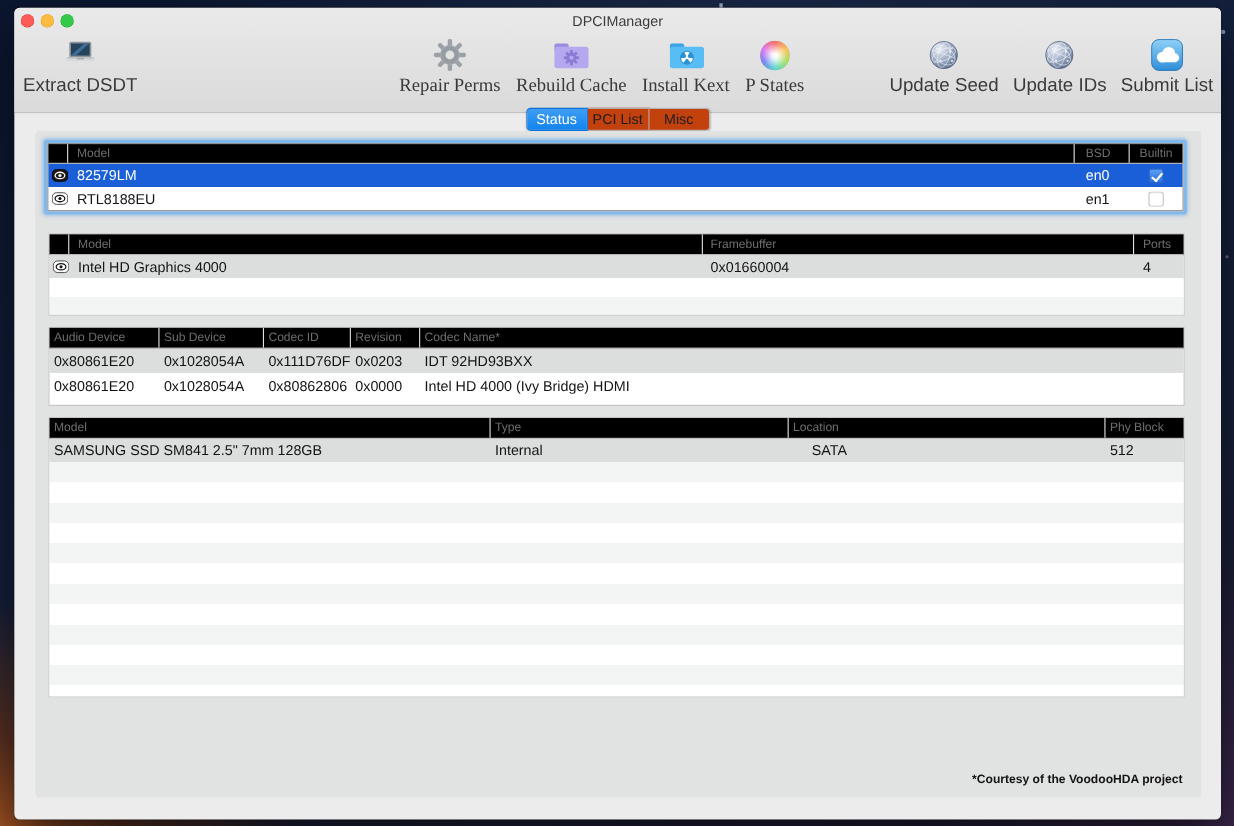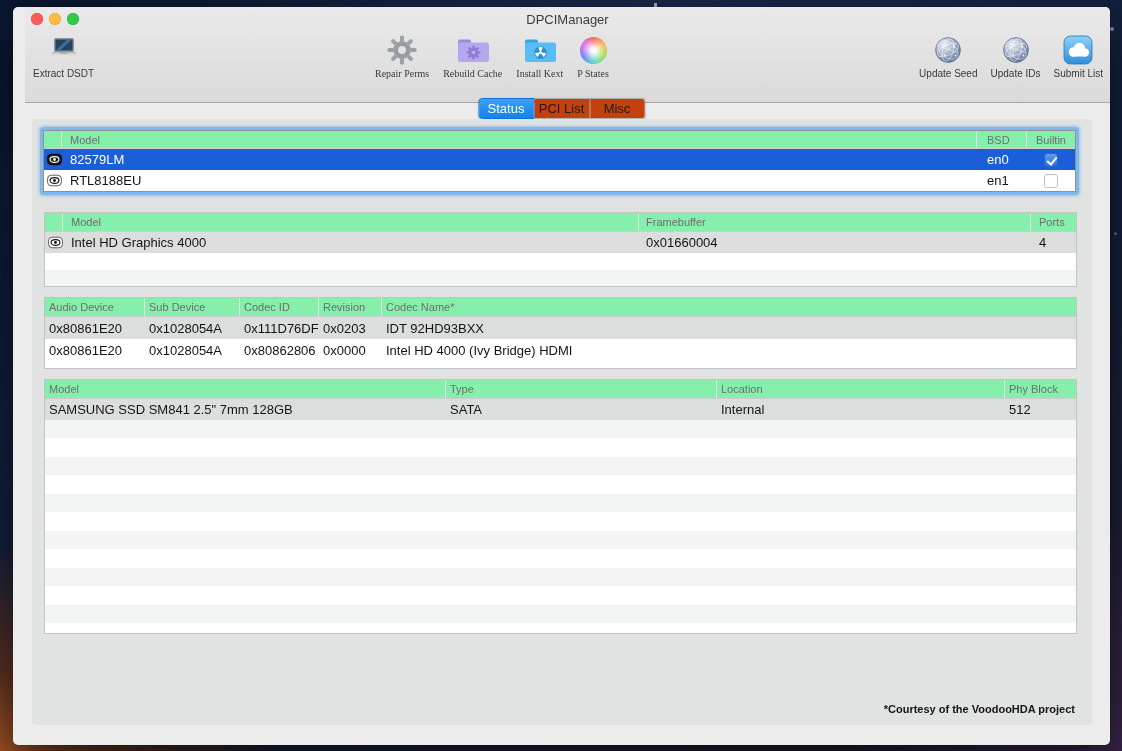--- a/index.html
+++ b/index.html
@@ -21,41 +21,41 @@
   .star.s1 { left:654px; top:3px; width:3px; height:6px; opacity:.85; }
   .star.s2 { left:1110px; top:27px; width:4px; height:4px; border-radius:50%; opacity:.7; }
   .star.s3 { left:1114px; top:232px; width:3px; height:3px; border-radius:50%; opacity:.5; background:#c9a6d8; }
 
   .window {
     position:absolute; left:13px; top:7px; width:1097px; height:738px;
     background:#ececec; border-radius:5px;
     box-shadow:0 22px 50px rgba(0,0,0,.6), 0 0 1px rgba(0,0,0,.5);
   }
   .chrome {
-    position:absolute; top:0; left:12px; right:0; height:96px;
+    position:absolute; top:0; left:0; right:0; height:96px;
     background:linear-gradient(#eaeaea,#dadada);
     border-bottom:1px solid #a8a8a8;
     border-radius:5px 5px 0 0;
   }
   .traffic { position:absolute; top:6px; left:6px; display:flex; gap:6px; }
   .light { width:12px; height:12px; border-radius:50%; }
   .light.red    { background:#fc5b57; box-shadow:inset 0 0 0 .5px #df4742; }
   .light.yellow { background:#fdbc40; box-shadow:inset 0 0 0 .5px #dfa133; }
   .light.green  { background:#34c949; box-shadow:inset 0 0 0 .5px #2aad3c; }
   .win-title {
     position:absolute; top:5px; left:0; right:0; text-align:center;
     font-size:13px; color:#3c3c3c;
   }
   .tb-group { position:absolute; top:26px; display:flex; gap:6px; }
   .tb-left  { left:4px; }
   .tb-center{ left:346px; gap:6px;font-family:Liberation Serif, serif; }
   .tb-right { right:3px; gap:5px; }
   .tb-item { display:flex; flex-direction:column; align-items:center; padding:0 4px; cursor:default; }
   .tb-icon { height:34px; display:flex; align-items:center; justify-content:center; }
-  .tb-label { font-size:10px; color:#3a3a3a; margin-top:1px; white-space:nowrap; }
+  .tb-label { font-size:17px; color:#3a3a3a; margin-top:1px; white-space:nowrap; }
   .colorwheel {
     width:27px; height:27px; border-radius:50%;
     background:
       radial-gradient(circle at 50% 50%, rgba(255,255,255,.95) 0 2px, rgba(255,255,255,0) 58%),
       conic-gradient(#f7766f 0deg,#f9c45d 60deg,#a6e26a 120deg,#63d8d2 180deg,#7a86f2 240deg,#e07af0 300deg,#f7766f 360deg);
     box-shadow:inset 0 0 1px rgba(0,0,0,.35);
   }
 
   .segmented {
     position:absolute; top:91px; left:50%; transform:translateX(-50%);
@@ -70,21 +70,21 @@
   .seg.last  { border-radius:0 4px 4px 0; }
   .seg.selected { background:linear-gradient(#3f9ef3,#1184ee); border-color:#1173d3; color:#fff; }
   .w67 { width:56px; } .w55 { width:55px; }
 
   .panel {
     position:absolute; left:19px; right:18px; top:112px; bottom:20px;
     background:#e1e2e2; border-radius:4px;
   }
 
   .tbl { position:absolute; background:#fff; border:1px solid #c2c3c3; width:1033px; }
-  .thead { display:flex; height:19px; background:#86efac; border-bottom:1px solid #cdcdcd; }
+  .thead { display:flex; height:19px; background:#000000; border-bottom:1px solid #cdcdcd; }
   .th {
     font-size:11px; color:#6e6e6e; padding:0 4px; height:100%;
     display:flex; align-items:center; border-right:1px solid #e3e3e3;
     overflow:hidden; white-space:nowrap;
   }
   .th:last-child { border-right:none; }
   .row { display:flex; align-items:center; font-size:13px; color:#141414; }
   .cell { padding:0 4px; overflow:hidden; white-space:nowrap; }
   .gray-row { background:#dcdddd; }
   .sel-row  { background:#1b5fd8; color:#fff;justify-content:space-between; }
@@ -409,22 +409,22 @@
 
       <div class="tbl t4">
         <div class="thead">
           <div class="th c-s1">Model</div>
           <div class="th c-s2">Type</div>
           <div class="th c-s3">Location</div>
           <div class="th c-s4">Phy Block</div>
         </div>
         <div class="row gray-row">
           <div class="cell c-s1">SAMSUNG SSD SM841 2.5" 7mm 128GB</div>
+          <div class="cell c-s3">Internal</div>
           <div class="cell c-s2">SATA</div>
-          <div class="cell c-s3">Internal</div>
           <div class="cell c-s4">512</div>
         </div>
         <div class="stripes"></div>
       </div>
 
       <div class="footer-note">*Courtesy of the VoodooHDA project</div>
     </div>
 
   </div>
 </div>

